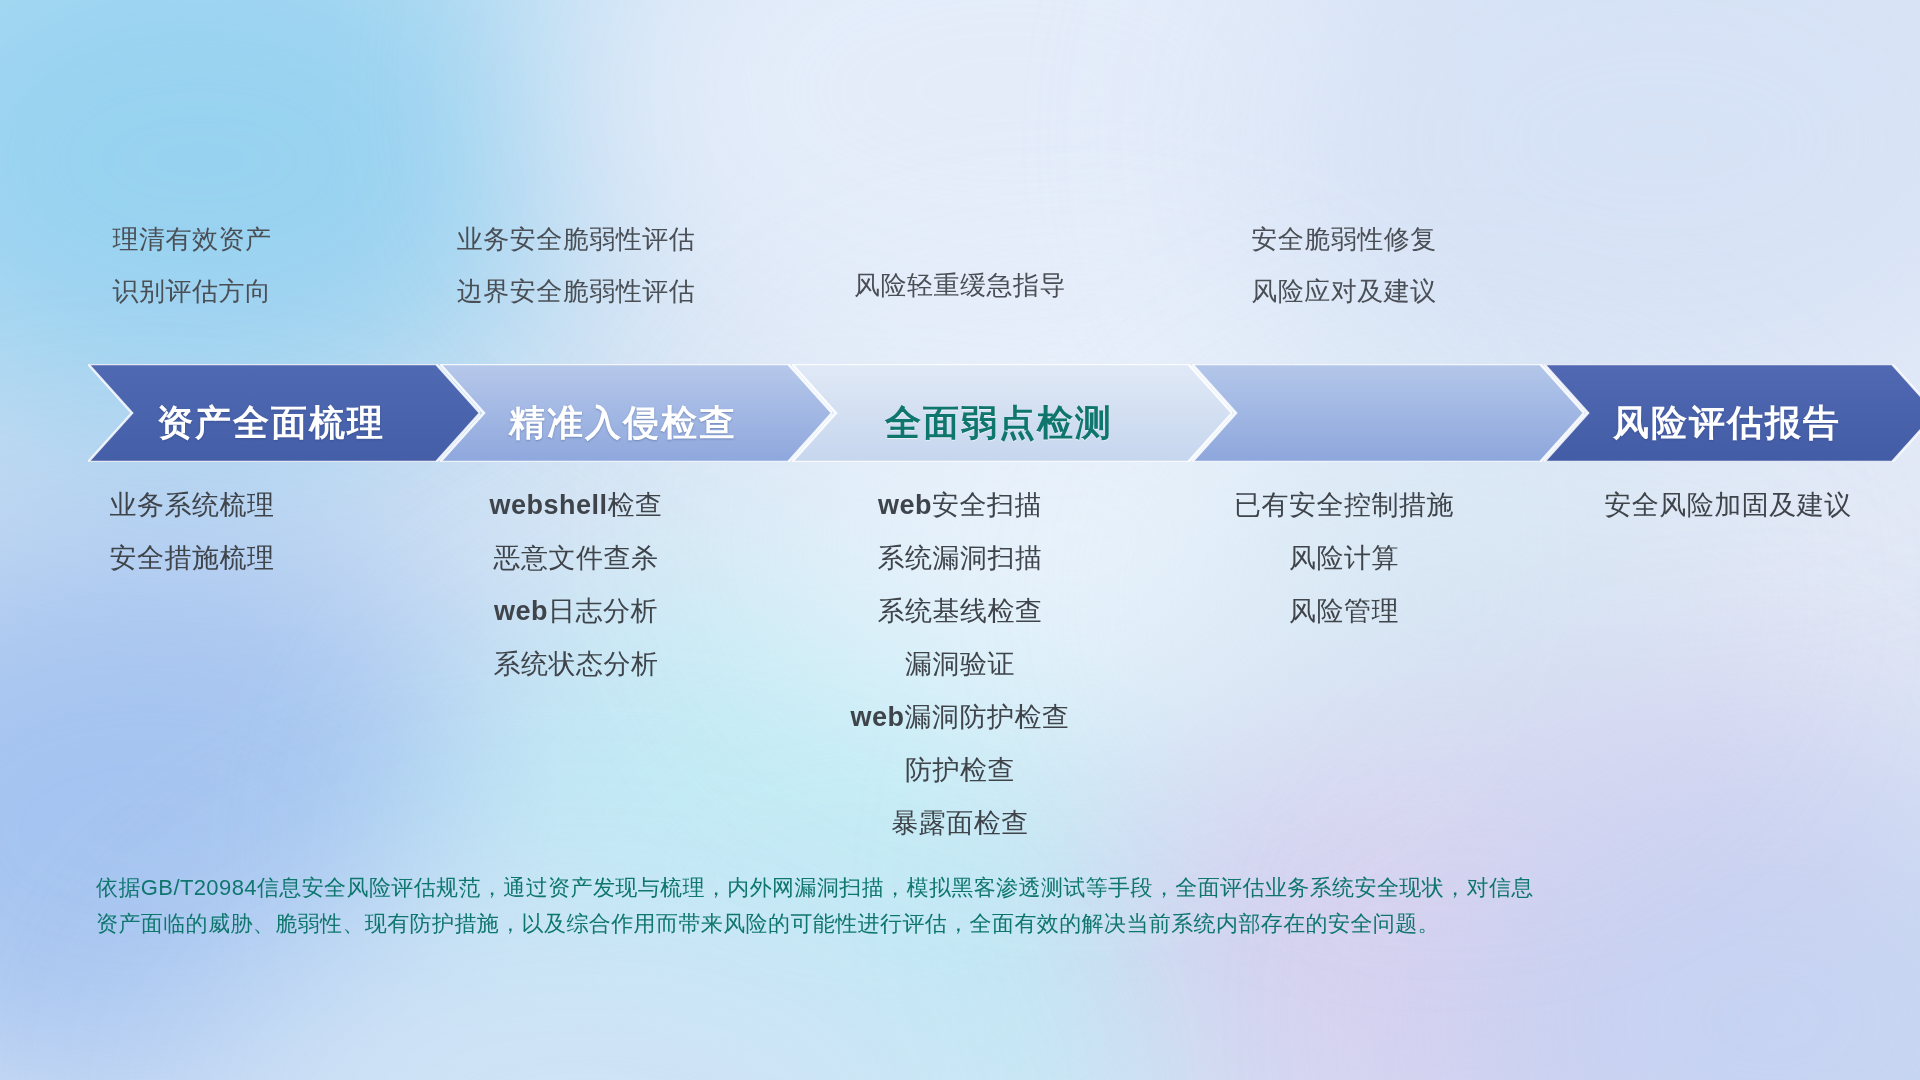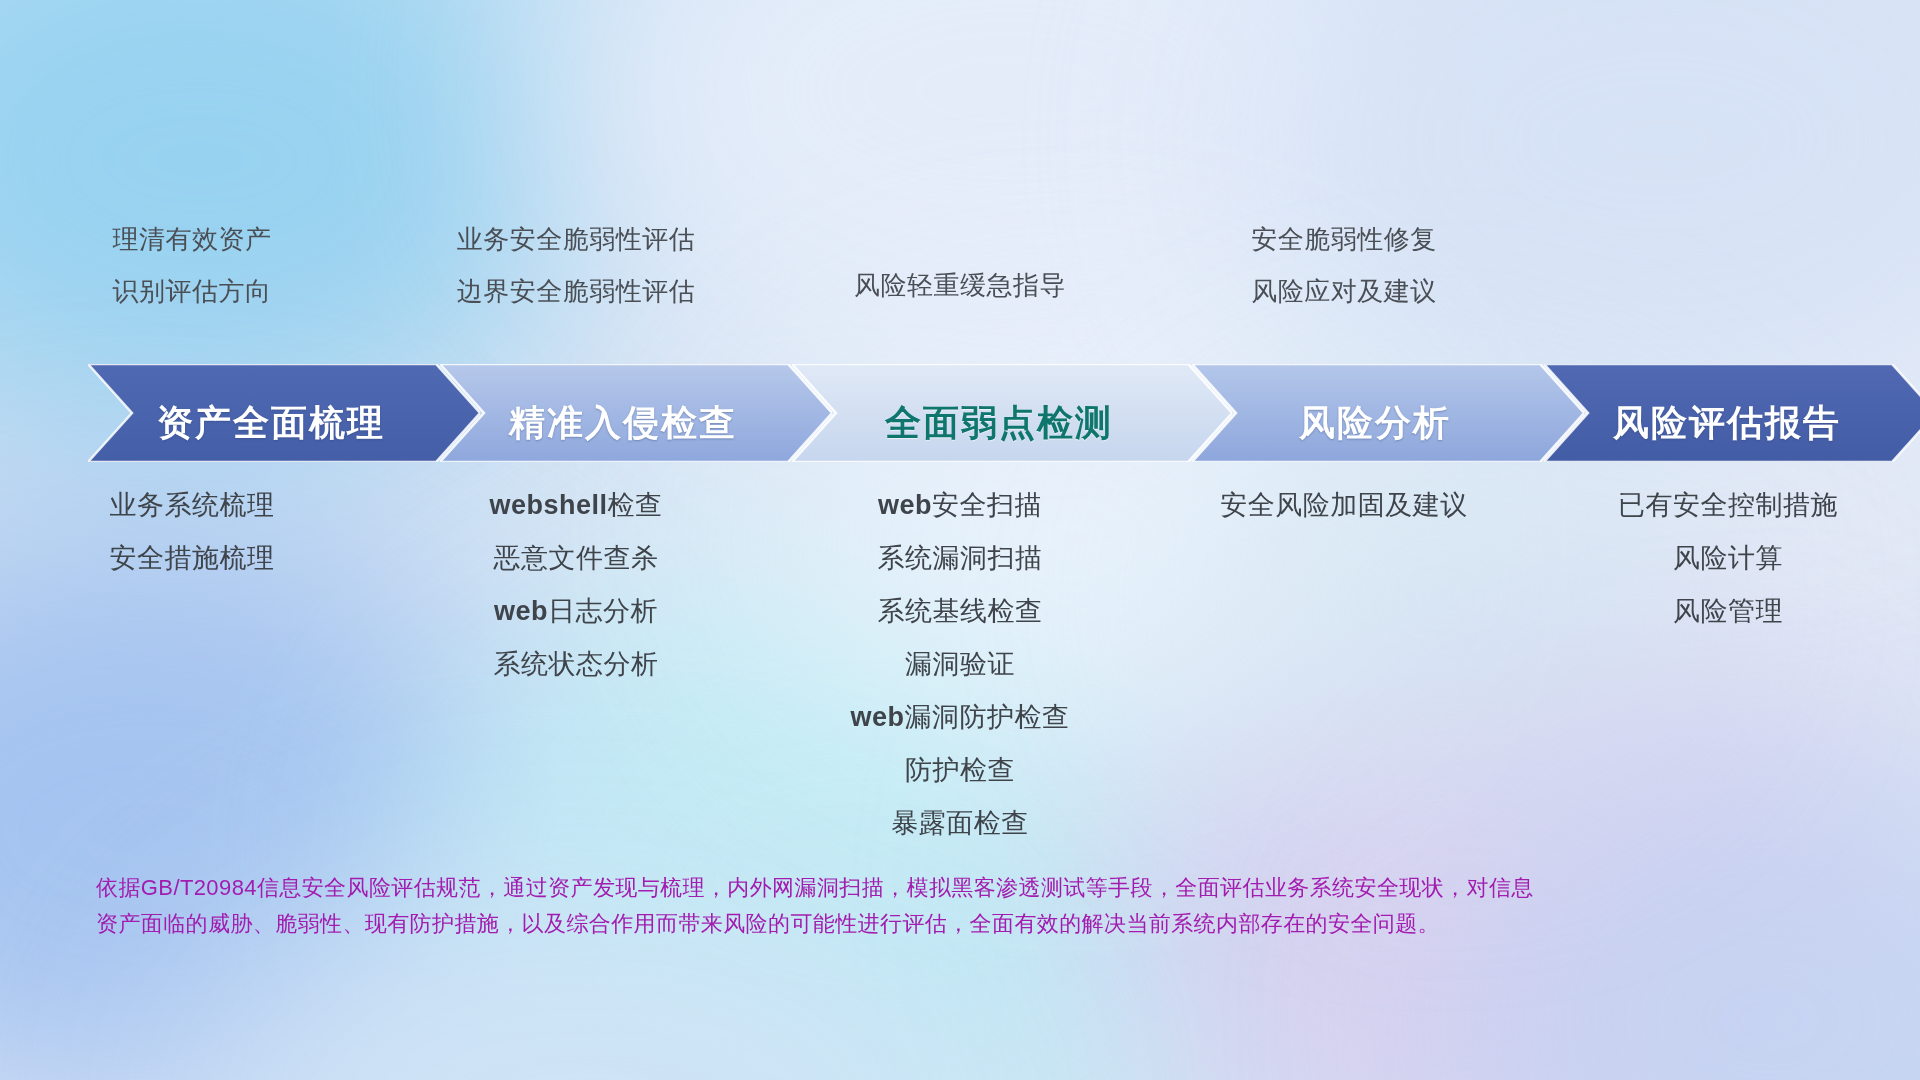--- a/index.html
+++ b/index.html
@@ -66,21 +66,21 @@
   #bottom-lists{top:492px;}
   .item{
     font-size:27px;color:#3f444b;line-height:1;
     margin-bottom:26px;white-space:nowrap;letter-spacing:.5px;
   }
   .item b{font-weight:bold;}
 
   
   #footer{
     position:absolute;left:96px;top:870px;width:1520px;
-    font-size:22px;line-height:1.62;color:#a21caf;letter-spacing:.4px;
+    font-size:22px;line-height:1.62;color:#0f766e;letter-spacing:.4px;
   }
   #footer p{margin:0;}
 </style>
 </head>
 <body>
 
 <div id="bg">
   <div class="bg-base"></div>
   <div class="blob b1"></div>
   <div class="blob b2"></div>
@@ -154,21 +154,20 @@
       <div class="chev c4">
         <svg class="shape" viewBox="0 0 392 98" preserveAspectRatio="none">
           <defs>
             <linearGradient id="g3" x1="0" y1="0" x2="0" y2="1">
               <stop offset="0" stop-color="#b4c7ea"></stop>
               <stop offset="1" stop-color="#8da6dc"></stop>
             </linearGradient>
           </defs>
           <polygon points="0,0 348,0 392,49 348,98 0,98 44,49" fill="url(#g3)" stroke="rgba(255,255,255,.85)" stroke-width="2.5"></polygon>
         </svg>
-        <div class="lbl">风险分析</div>
       </div>
       <div class="chev c5">
         <svg class="shape" viewBox="0 0 392 98" preserveAspectRatio="none">
           <defs>
             <linearGradient id="g4" x1="0" y1="0" x2="0" y2="1">
               <stop offset="0" stop-color="#5069b2"></stop>
               <stop offset="1" stop-color="#435ca6"></stop>
             </linearGradient>
           </defs>
           <polygon points="0,0 348,0 392,49 348,98 0,98 44,49" fill="url(#g4)" stroke="rgba(255,255,255,.85)" stroke-width="2.5"></polygon>
@@ -191,26 +190,26 @@
       <div class="col">
         <div class="item"><b>web</b>安全扫描</div>
         <div class="item">系统漏洞扫描</div>
         <div class="item">系统基线检查</div>
         <div class="item">漏洞验证</div>
         <div class="item"><b>web</b>漏洞防护检查</div>
         <div class="item">防护检查</div>
         <div class="item">暴露面检查</div>
       </div>
       <div class="col">
-        <div class="item">安全风险加固及建议</div>
-      </div>
-      <div class="col">
         <div class="item">已有安全控制措施</div>
         <div class="item">风险计算</div>
         <div class="item">风险管理</div>
+      </div>
+      <div class="col">
+        <div class="item">安全风险加固及建议</div>
       </div>
     </div>
 
   <div id="footer">
     <p>依据GB/T20984信息安全风险评估规范，通过资产发现与梳理，内外网漏洞扫描，模拟黑客渗透测试等手段，全面评估业务系统安全现状，对信息</p>
     <p>资产面临的威胁、脆弱性、现有防护措施，以及综合作用而带来风险的可能性进行评估，全面有效的解决当前系统内部存在的安全问题。</p>
   </div>
 
 </div>
 

